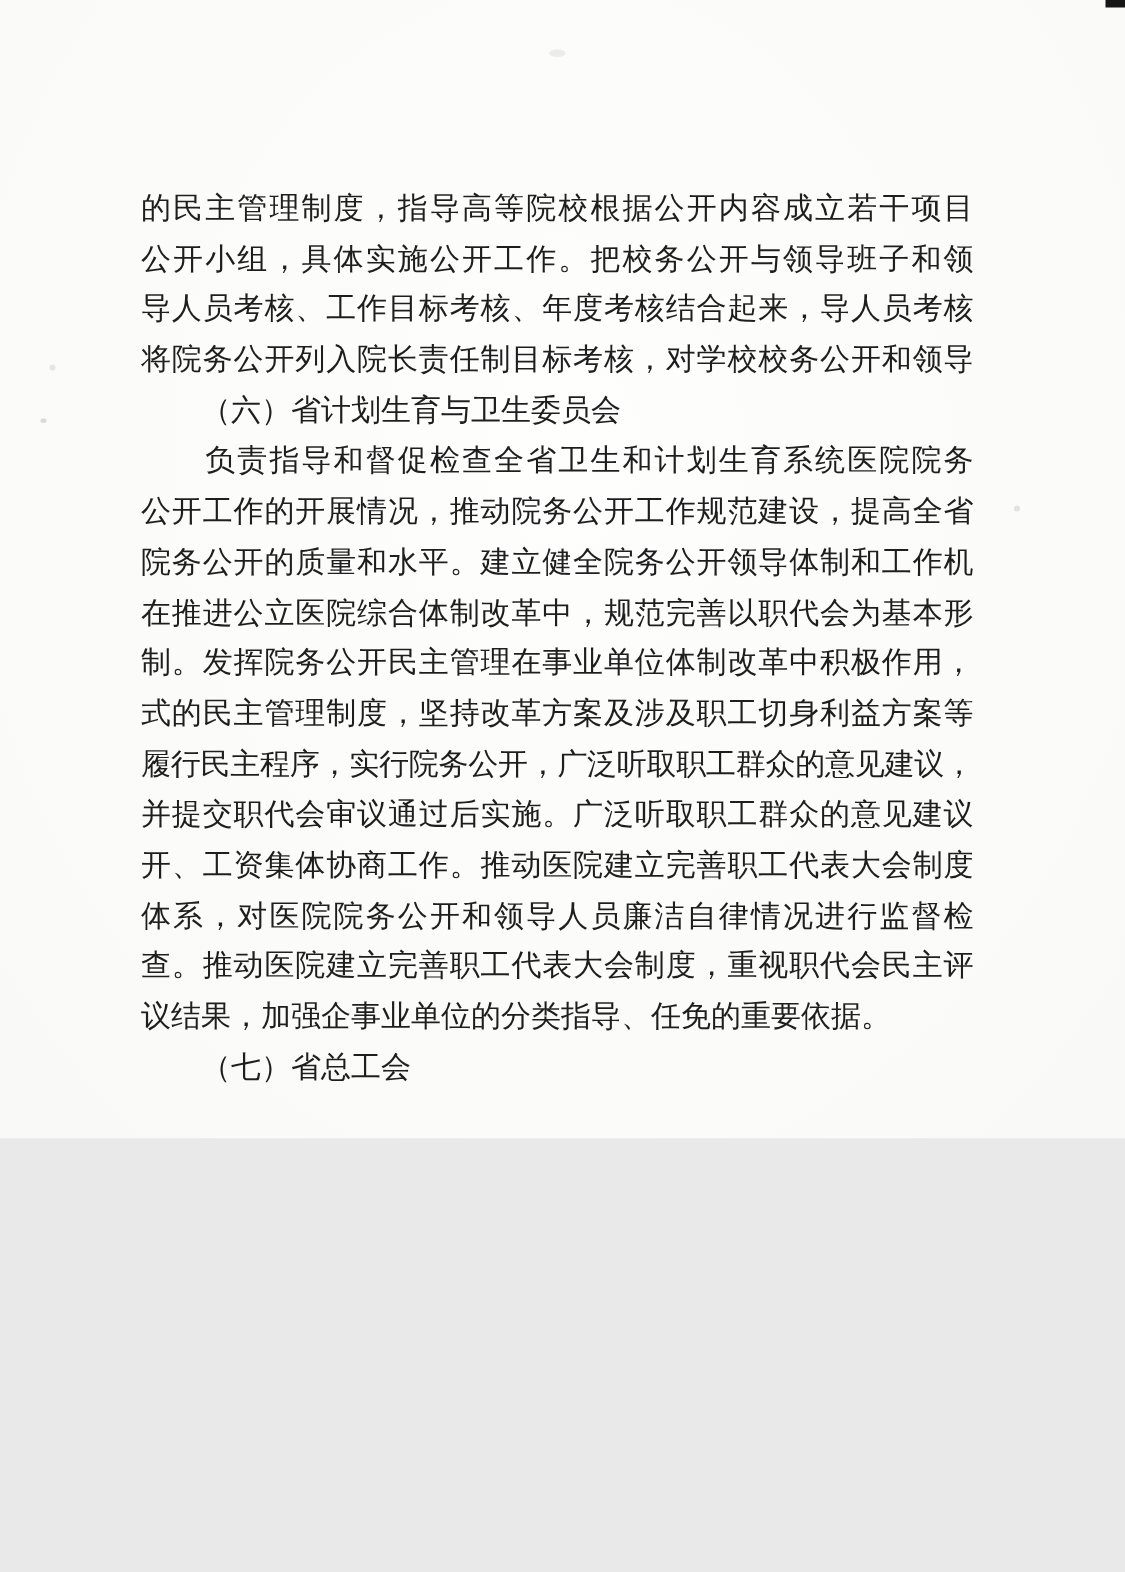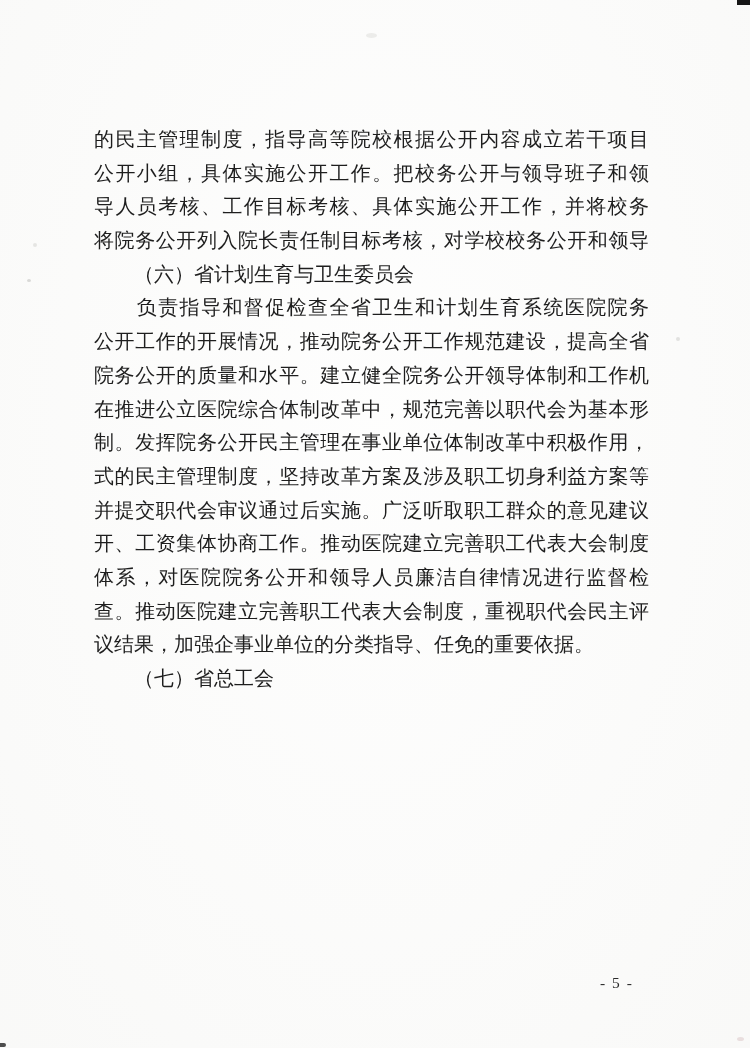--- a/index.html
+++ b/index.html
@@ -3,21 +3,21 @@
 <meta charset="utf-8">
 <style>
   html, body {
     margin: 0;
     padding: 0;
     background: #e9e9e9;
   }
   .canvas {
     position: relative;
     width: 750px;
-    height: 1048px;
+    height: 759px;
     background: #fcfcfb;
     overflow: hidden;
     font-family: "Liberation Serif", "DejaVu Serif", serif;
   }
   
   .canvas::after {
     content: "";
     position: absolute;
     inset: 0;
     pointer-events: none;
@@ -130,35 +130,36 @@
 </head>
 <body>
 
 <div class="canvas">
 
   <div class="text-block">
 
     <div>
       <div class="line j">的民主管理制度，指导高等院校根据公开内容成立若干项目</div>
       <div class="line j">公开小组，具体实施公开工作。把校务公开与领导班子和领</div>
-      <div class="line j">导人员考核、工作目标考核、具体实施公开工作，并将校务</div>
+      <div class="line j">导人员考核、工作目标考核、年度考核结合起来，导人员考核</div>
       <div class="line j">将院务公开列入院长责任制目标考核，对学校校务公开和领导</div>
     </div>
 
     <div>
       <div class="line">　　（六）省计划生育与卫生委员会</div>
     </div>
 
     <div>
       <div class="line j">　　负责指导和督促检查全省卫生和计划生育系统医院院务</div>
       <div class="line j">公开工作的开展情况，推动院务公开工作规范建设，提高全省</div>
       <div class="line j">院务公开的质量和水平。建立健全院务公开领导体制和工作机</div>
       <div class="line j">在推进公立医院综合体制改革中，规范完善以职代会为基本形</div>
       <div class="line j">制。发挥院务公开民主管理在事业单位体制改革中积极作用，</div>
       <div class="line j">式的民主管理制度，坚持改革方案及涉及职工切身利益方案等</div>
+      <div class="line j tight">履行民主程序，实行院务公开，广泛听取职工群众的意见建议，</div>
       <div class="line j">并提交职代会审议通过后实施。广泛听取职工群众的意见建议</div>
       <div class="line j">开、工资集体协商工作。推动医院建立完善职工代表大会制度</div>
       <div class="line j">体系，对医院院务公开和领导人员廉洁自律情况进行监督检</div>
       <div class="line j">查。推动医院建立完善职工代表大会制度，重视职代会民主评</div>
       <div class="line">议结果，加强企事业单位的分类指导、任免的重要依据。</div>
     </div>
 
     <div>
       <div class="line">　　（七）省总工会</div>
     </div>

